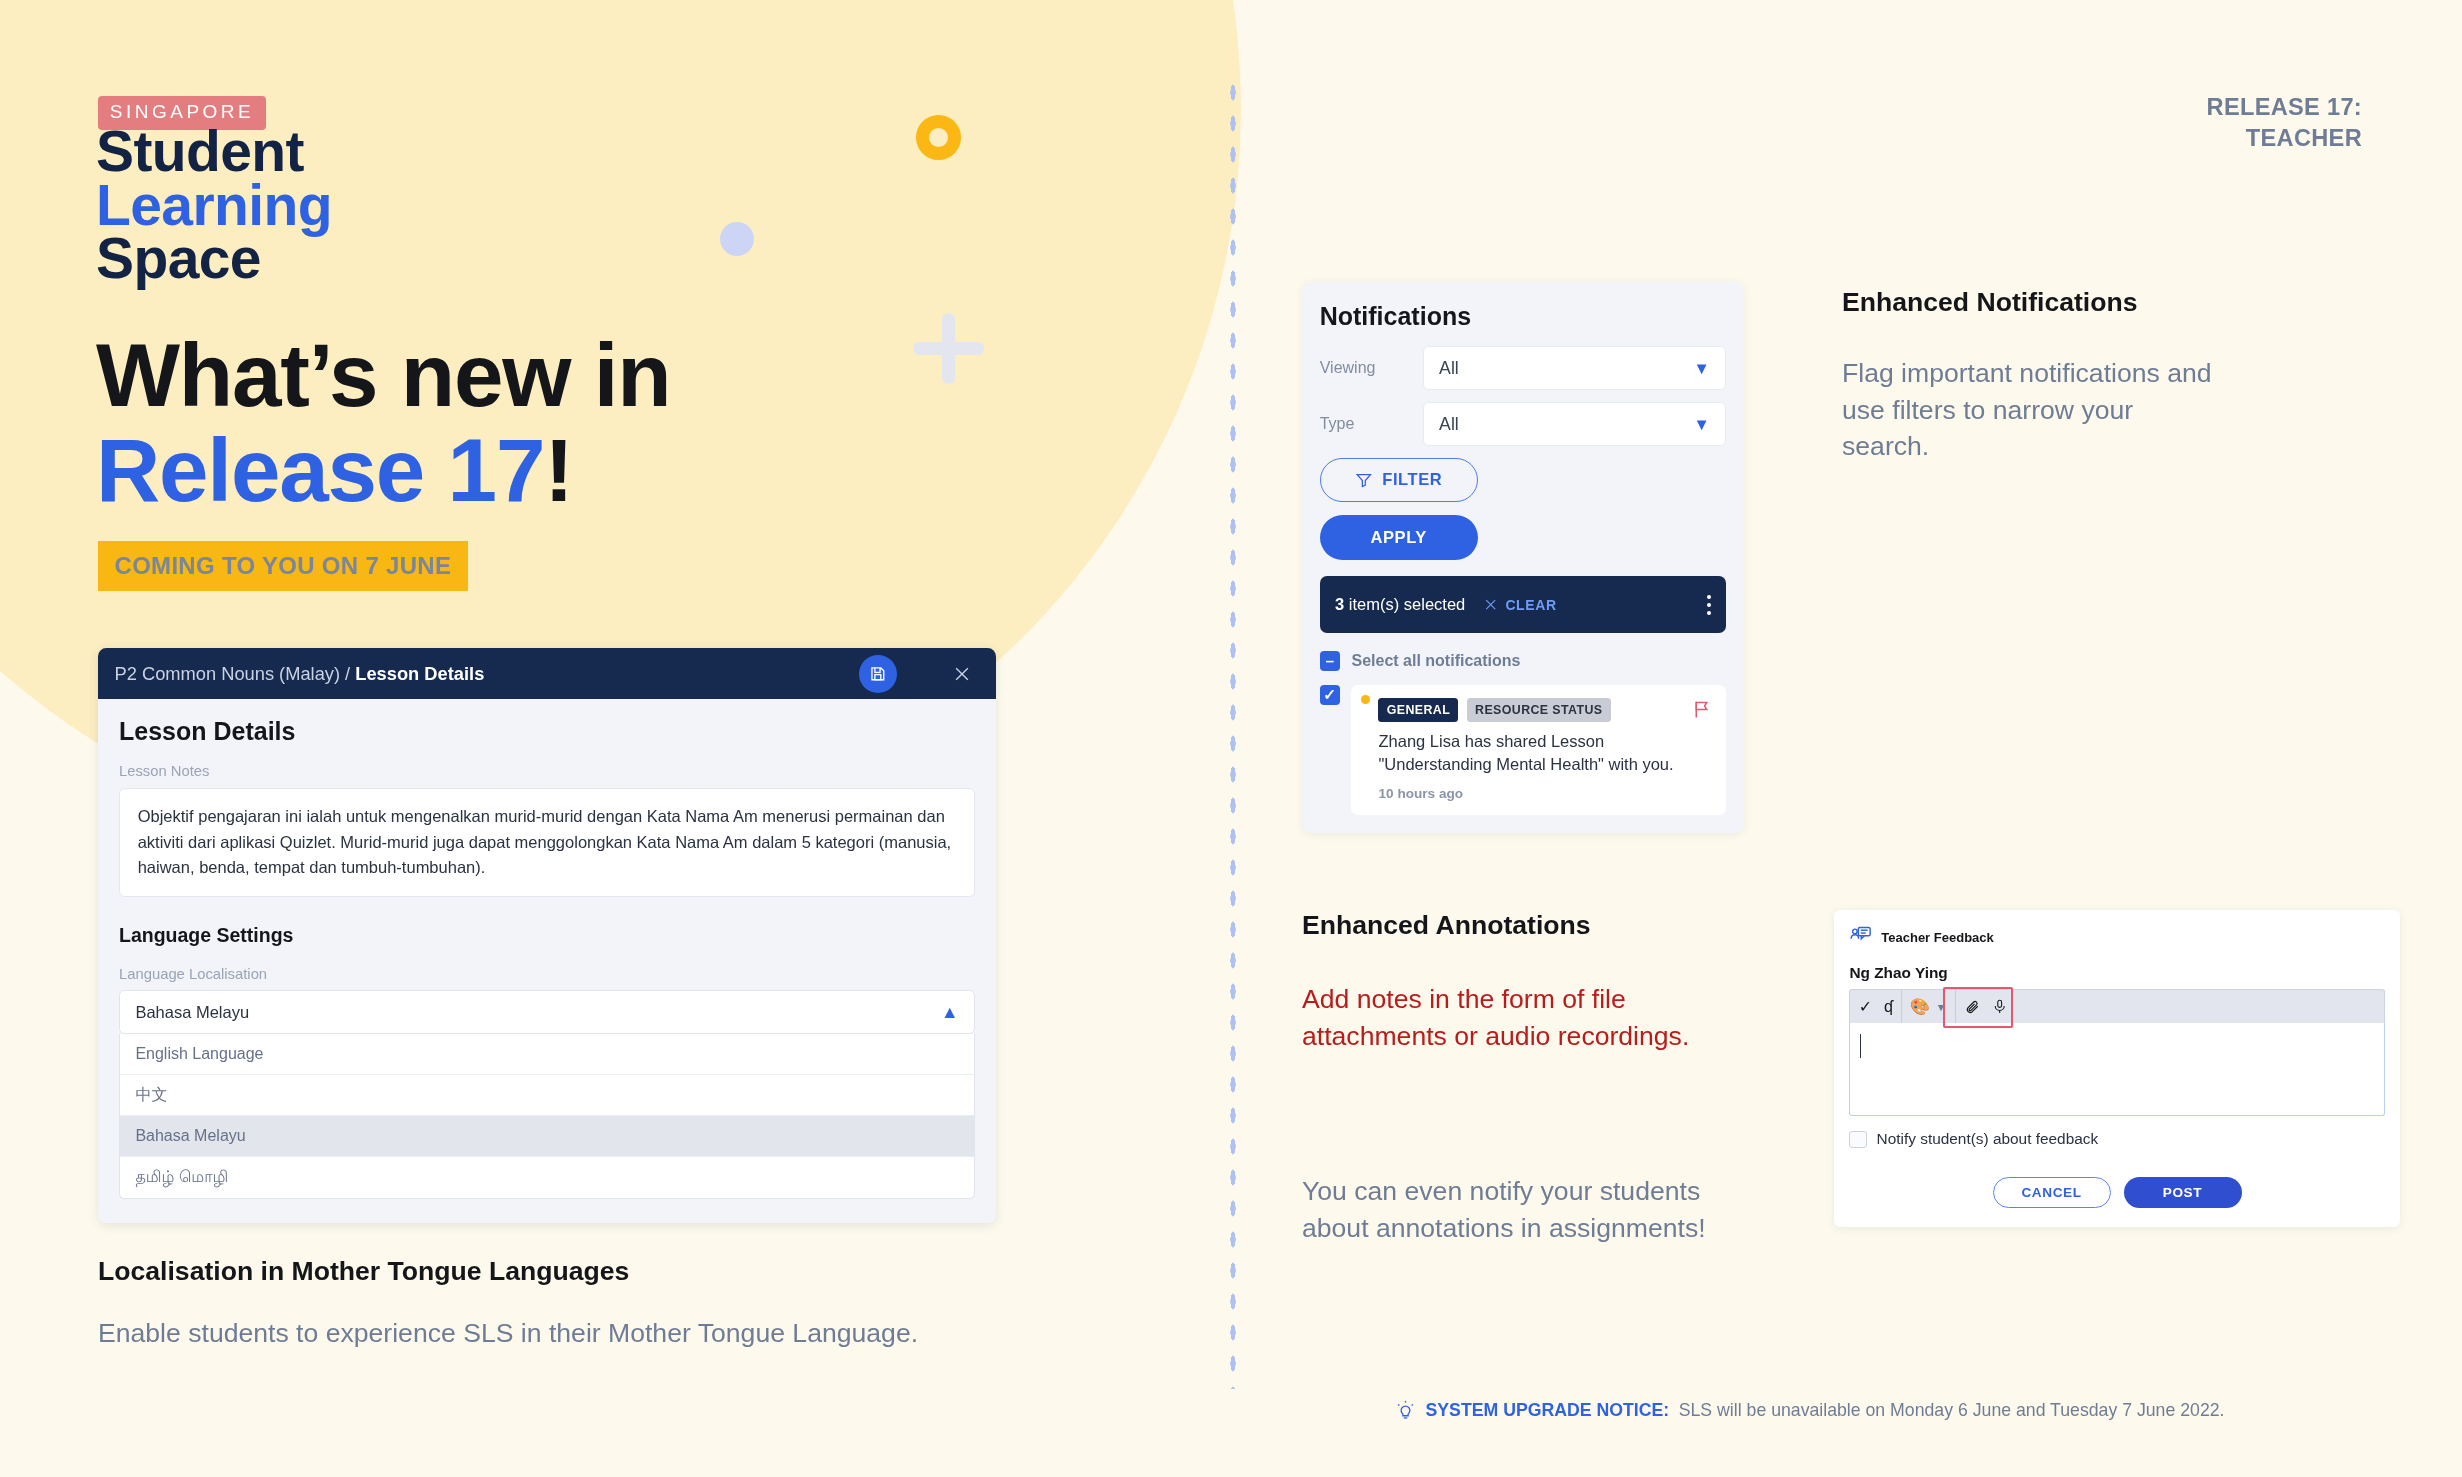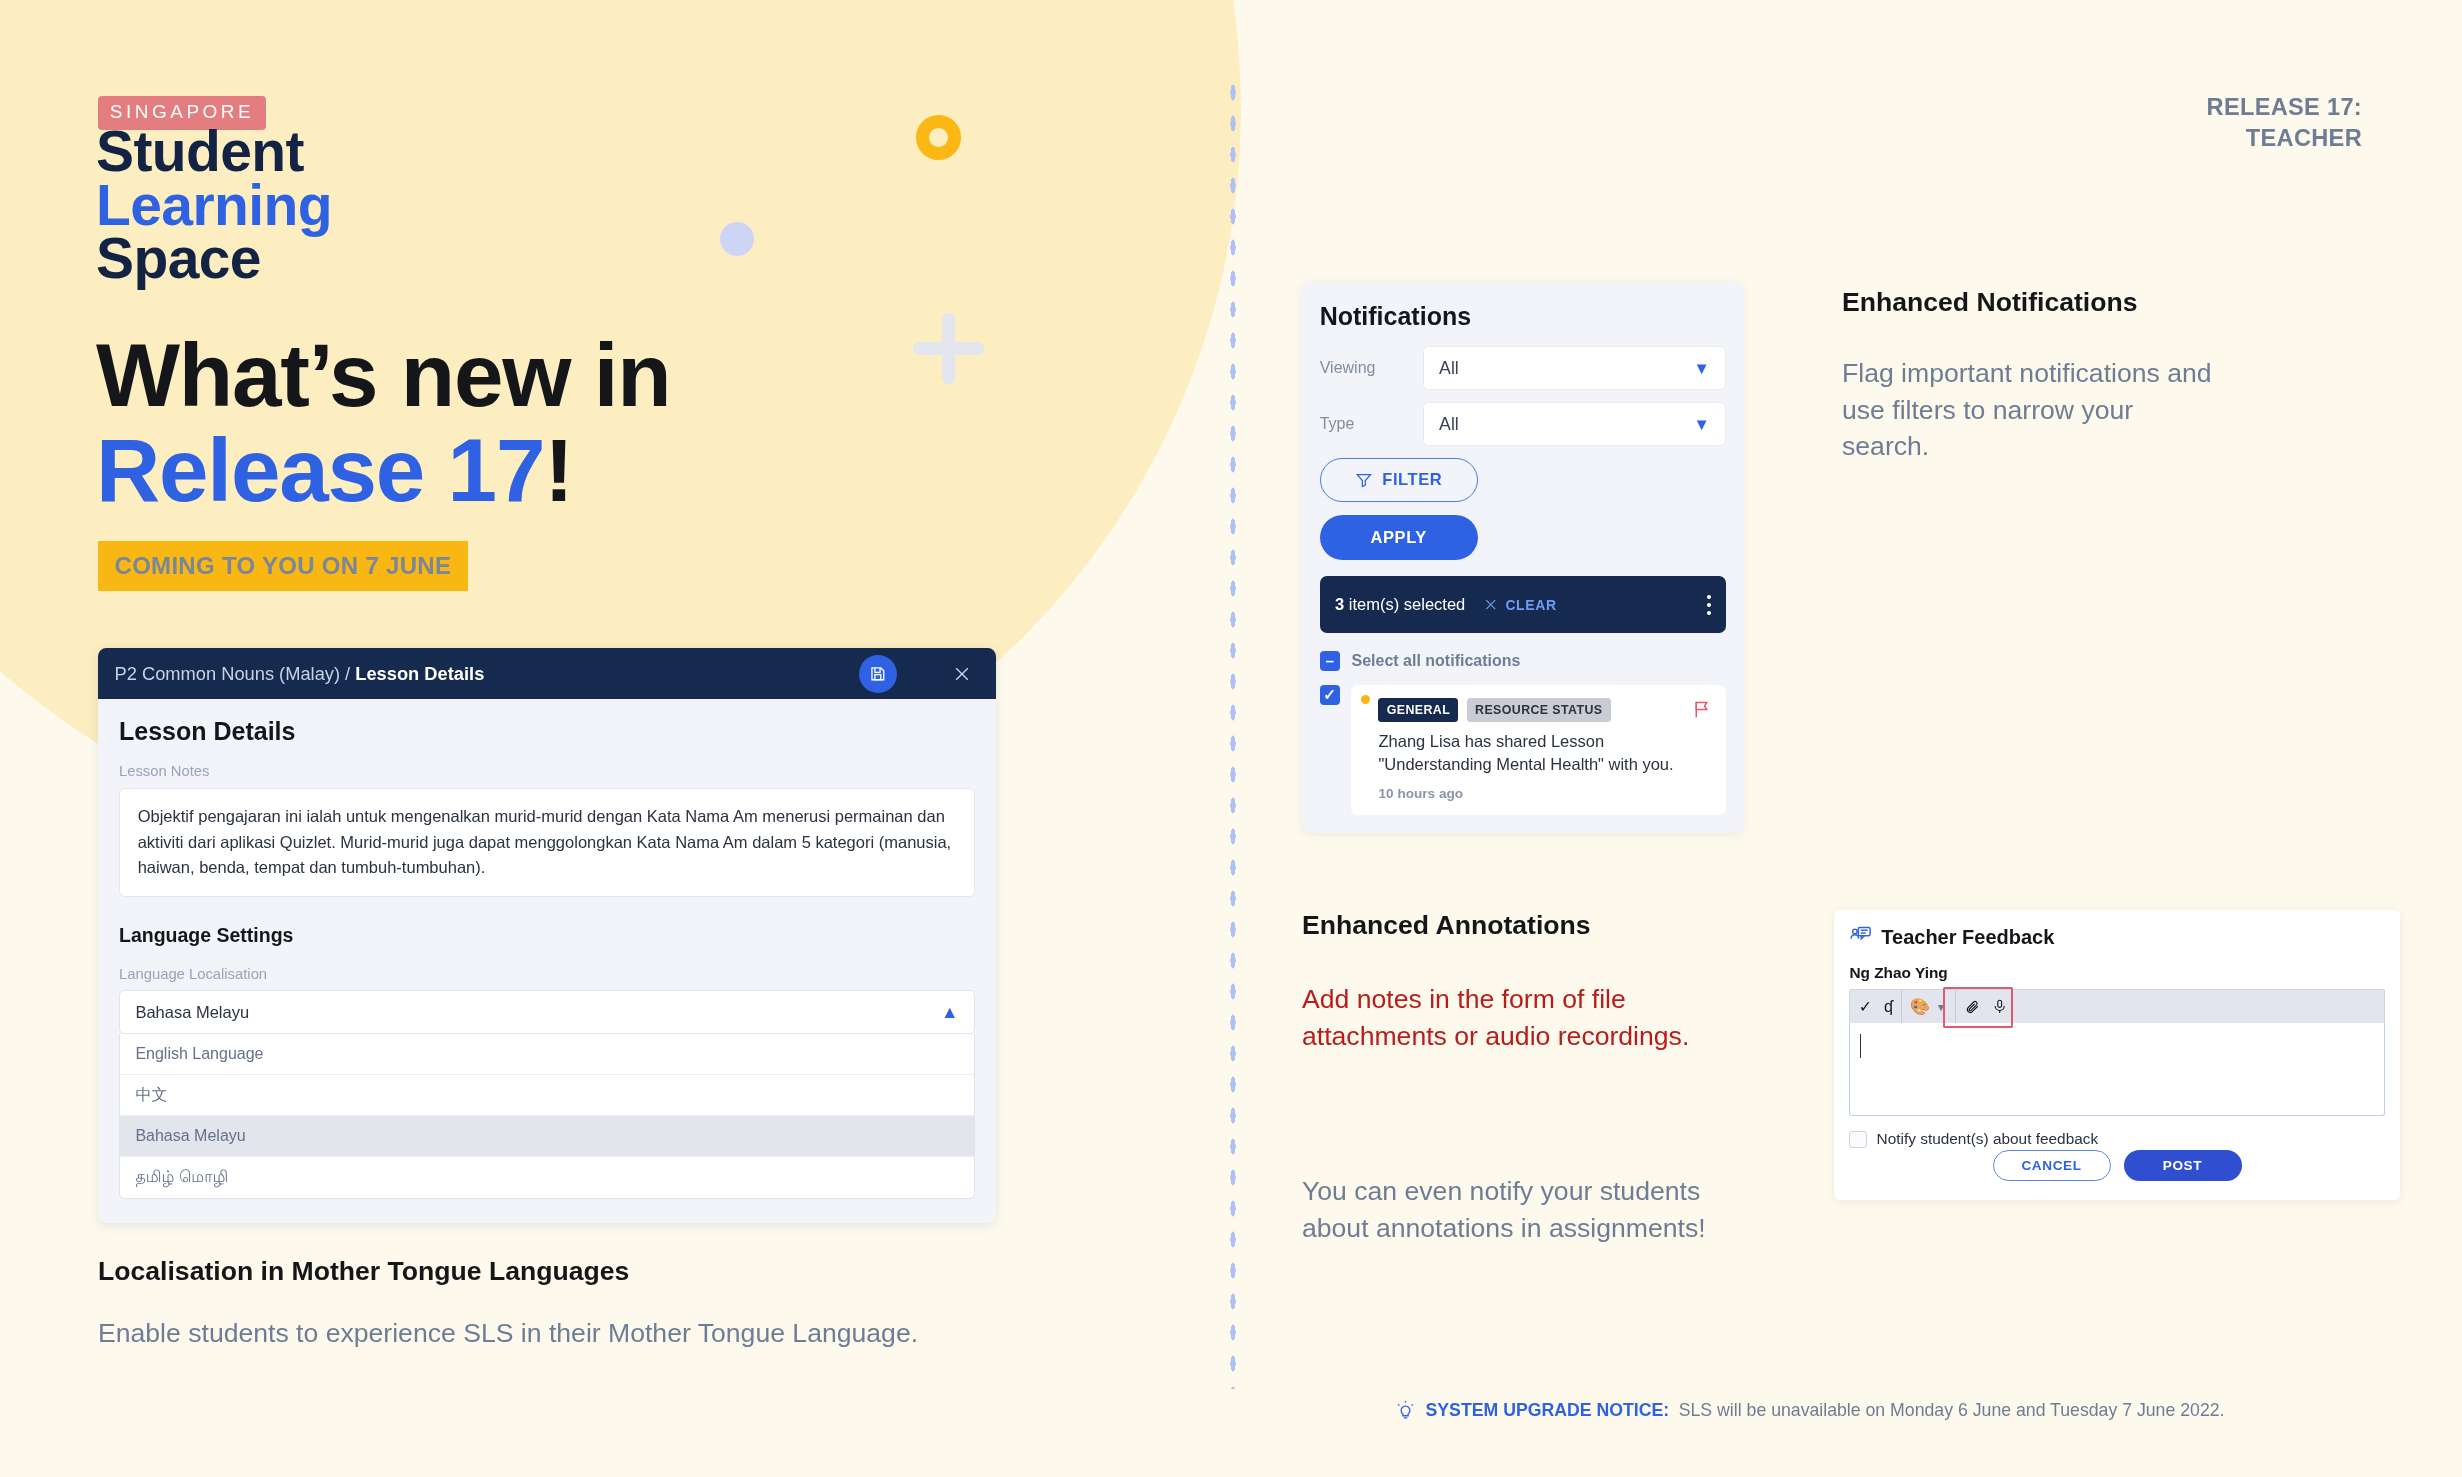--- a/index.html
+++ b/index.html
@@ -209,21 +209,21 @@
   .feat-body-r2 { position: absolute; left: 1302px; top: 981px; width: 467px; font-size: 26.6px; line-height: 1.38; color: #b91c1c; }
   .feat-body-r3 { position: absolute; left: 1302px; top: 1173px; width: 467px; font-size: 26.6px; line-height: 1.38; color: #6e7d95; }
 
   
   .tf-card {
     position: absolute; left: 1834px; top: 910px; width: 566px;
     background: #ffffff; border-radius: 5.9px; padding: 15.4px 15.4px 15.4px 15.4px;
     box-shadow: 0 1.8px 8.3px rgba(20,30,60,.08);
   }
   .tf-head { display: flex; align-items: center; gap: 8.3px; }
-  .tf-head .ttl { font-size: 20px; font-weight: 700; color: #15161a; }
+  .tf-head .ttl { font-size: 13px; font-weight: 700; color: #15161a; }
   .tf-name { font-size: 15.4px; font-weight: 700; color: #15161a; margin-top: 15.4px; margin-bottom: 7px; }
   .tf-toolbar {
     background: #e2e5ed; border: 0.6px solid #cdd3df; border-bottom: none;
     border-radius: 3px 3px 0 0; height: 34px; display: flex; align-items: center;
     position: relative;
   }
   .tb-grp { display: flex; align-items: center; height: 100%; padding: 0 8.3px; gap: 11.8px; }
   .tb-sep { width: 0.6px; height: 100%; background: #c6ccda; }
   .tb-ic { font-size: 16px; color: #15161a; display: flex; align-items: center; }
   .tb-caret { font-size: 10.6px; color: #6e7d95; margin-left: -5.9px;}
@@ -232,21 +232,21 @@
     border: 2.4px solid #e05a6e; border-radius: 1.8px; pointer-events: none;
   }
   .tf-editor {
     border: 0.6px solid #bcd0f5; border-top: none; border-radius: 0 0 3px 3px;
     height: 93px; background: #ffffff; padding: 10.6px 9.5px;
   }
   .caret-line { width: 1.2px; height: 23.6px; background: #2b3242; }
   .tf-notify { display: flex; align-items: center; gap: 9.5px; margin-top: 14px; }
   .cb-empty { width: 17.7px; height: 17.7px; border: 0.6px solid #ccd2de; border-radius: 3px; background: #fafbfd; }
   .tf-notify .lbl { font-size: 15.4px; color: #2b3242; }
-  .tf-actions { display: flex; justify-content: center; gap: 13px; margin-top: 2px; margin-bottom: 3.5px;}
+  .tf-actions { display: flex; justify-content: center; gap: 13px; margin-top: 29px; margin-bottom: 3.5px;}
   .btn-cancel {
     width: 118px; height: 31px; border: 0.6px solid #5c85ec; border-radius: 17.7px;
     display: flex; align-items: center; justify-content: center;
     color: #2f62e2; font-size: 13.6px; font-weight: 700; letter-spacing: 0.6px; background: #fff;
   }
   .btn-post {
     width: 118px; height: 31px; background: #2f4fd0; border-radius: 17.7px;
     display: flex; align-items: center; justify-content: center;
     color: #ffffff; font-size: 13.6px; font-weight: 700; letter-spacing: 0.6px;
   }

